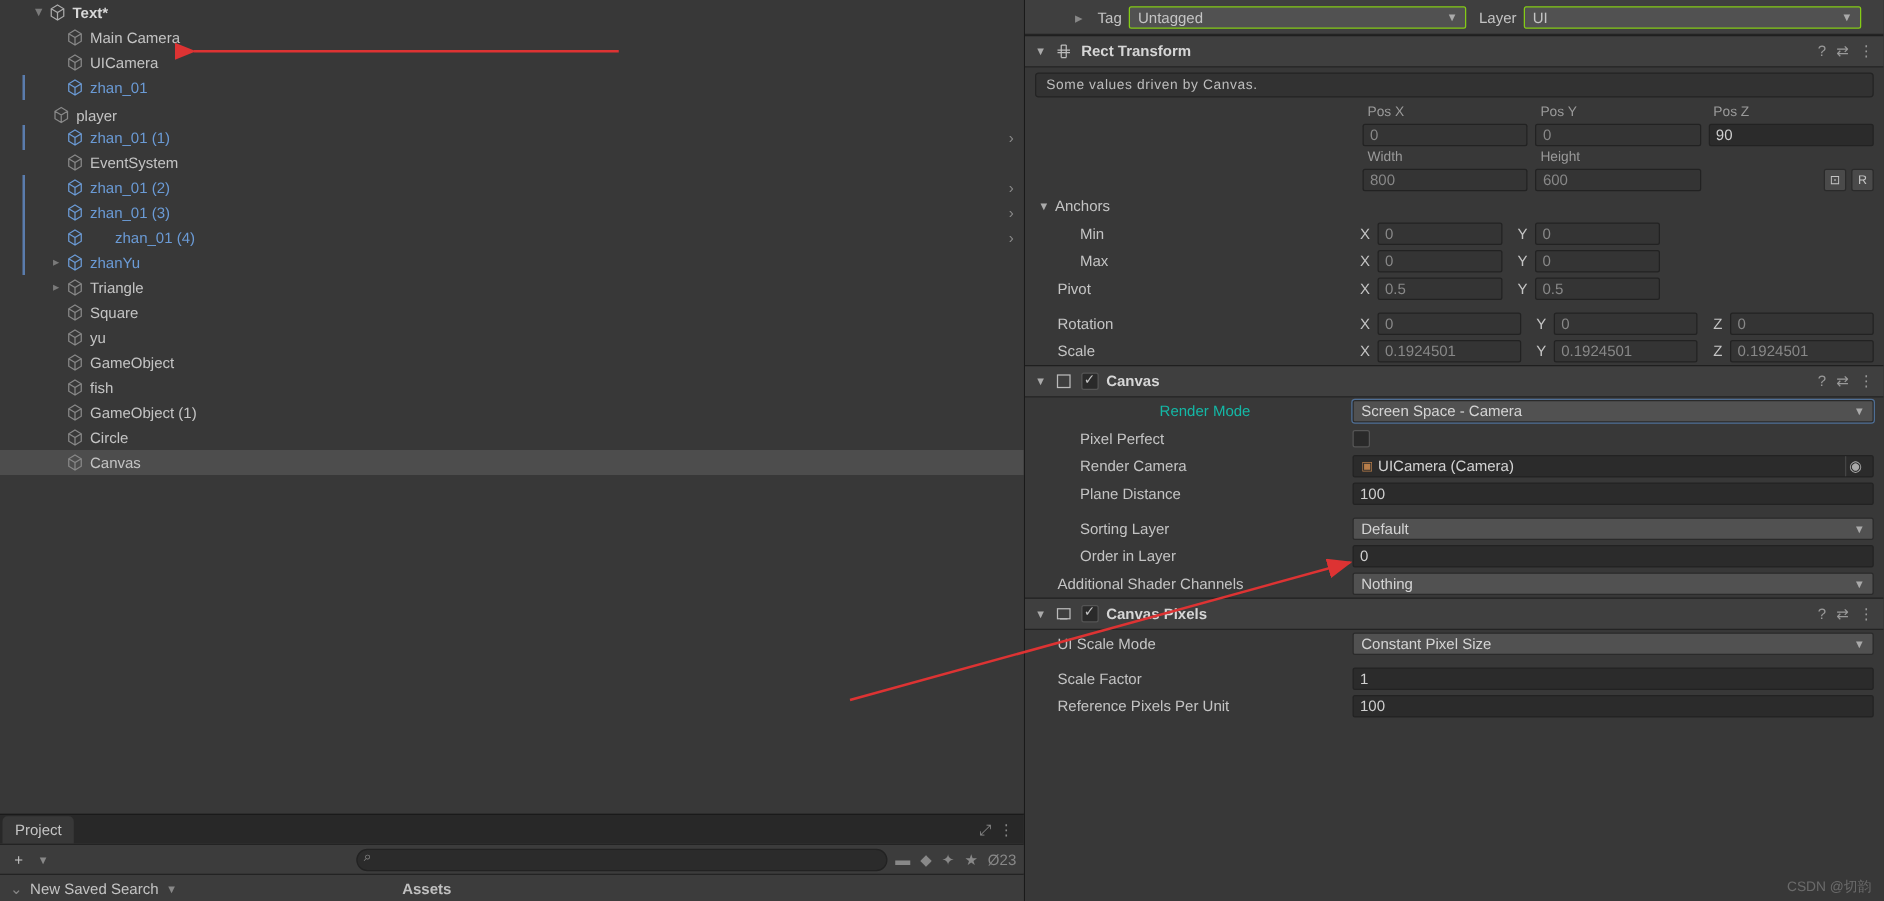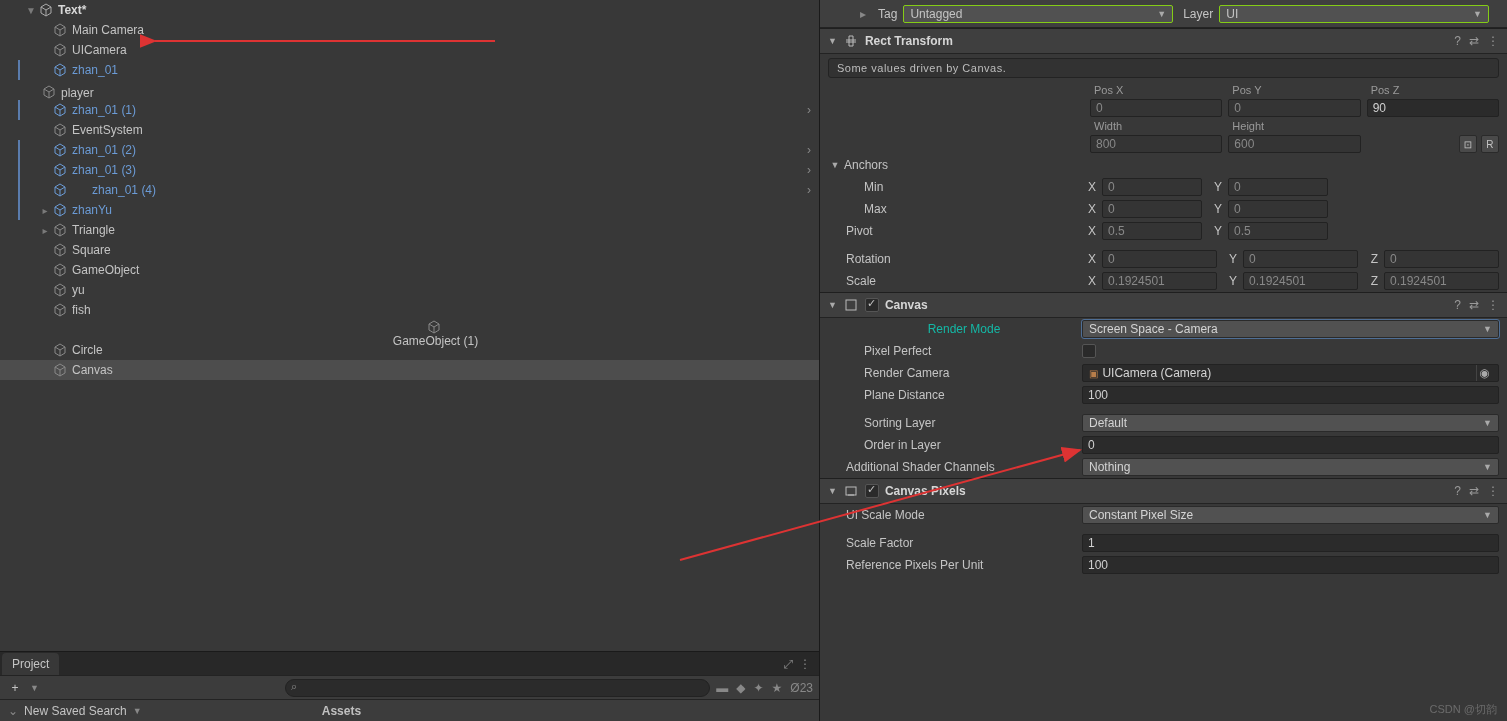--- a/index.html
+++ b/index.html
@@ -208,39 +208,39 @@
             </svg>
           </span>
           <span class="label">Square</span>
         </div>
         <div class="h-row" style="padding-left: 52px;">
           <span class="icon cube-icon">
             <svg width="14" height="14" viewBox="0 0 14 14">
               <path d="M7 1 L12 4 L12 10 L7 13 L2 10 L2 4 Z M2 4 L7 7 L12 4 M7 7 L7 13" stroke="#888" stroke-width="1" fill="none"></path>
             </svg>
           </span>
+          <span class="label">yu</span>
+        </div>
+        <div class="h-row" style="padding-left: 52px;">
+          <span class="icon cube-icon">
+            <svg width="14" height="14" viewBox="0 0 14 14">
+              <path d="M7 1 L12 4 L12 10 L7 13 L2 10 L2 4 Z M2 4 L7 7 L12 4 M7 7 L7 13" stroke="#888" stroke-width="1" fill="none"></path>
+            </svg>
+          </span>
           <span class="label">GameObject</span>
         </div>
         <div class="h-row" style="padding-left: 52px;">
           <span class="icon cube-icon">
             <svg width="14" height="14" viewBox="0 0 14 14">
               <path d="M7 1 L12 4 L12 10 L7 13 L2 10 L2 4 Z M2 4 L7 7 L12 4 M7 7 L7 13" stroke="#888" stroke-width="1" fill="none"></path>
             </svg>
           </span>
-          <span class="label">yu</span>
-        </div>
-        <div class="h-row" style="padding-left: 52px;">
-          <span class="icon cube-icon">
-            <svg width="14" height="14" viewBox="0 0 14 14">
-              <path d="M7 1 L12 4 L12 10 L7 13 L2 10 L2 4 Z M2 4 L7 7 L12 4 M7 7 L7 13" stroke="#888" stroke-width="1" fill="none"></path>
-            </svg>
-          </span>
           <span class="label">fish</span>
         </div>
-        <div class="h-row" style="padding-left: 52px; flex-direction: column;">
+        <div class="h-row" style="padding-left: 52px;">
           <span class="icon cube-icon">
             <svg width="14" height="14" viewBox="0 0 14 14">
               <path d="M7 1 L12 4 L12 10 L7 13 L2 10 L2 4 Z M2 4 L7 7 L12 4 M7 7 L7 13" stroke="#888" stroke-width="1" fill="none"></path>
             </svg>
           </span>
           <span class="label">GameObject (1)</span>
         </div>
         <div class="h-row" style="padding-left: 52px;">
           <span class="icon cube-icon">
             <svg width="14" height="14" viewBox="0 0 14 14">

